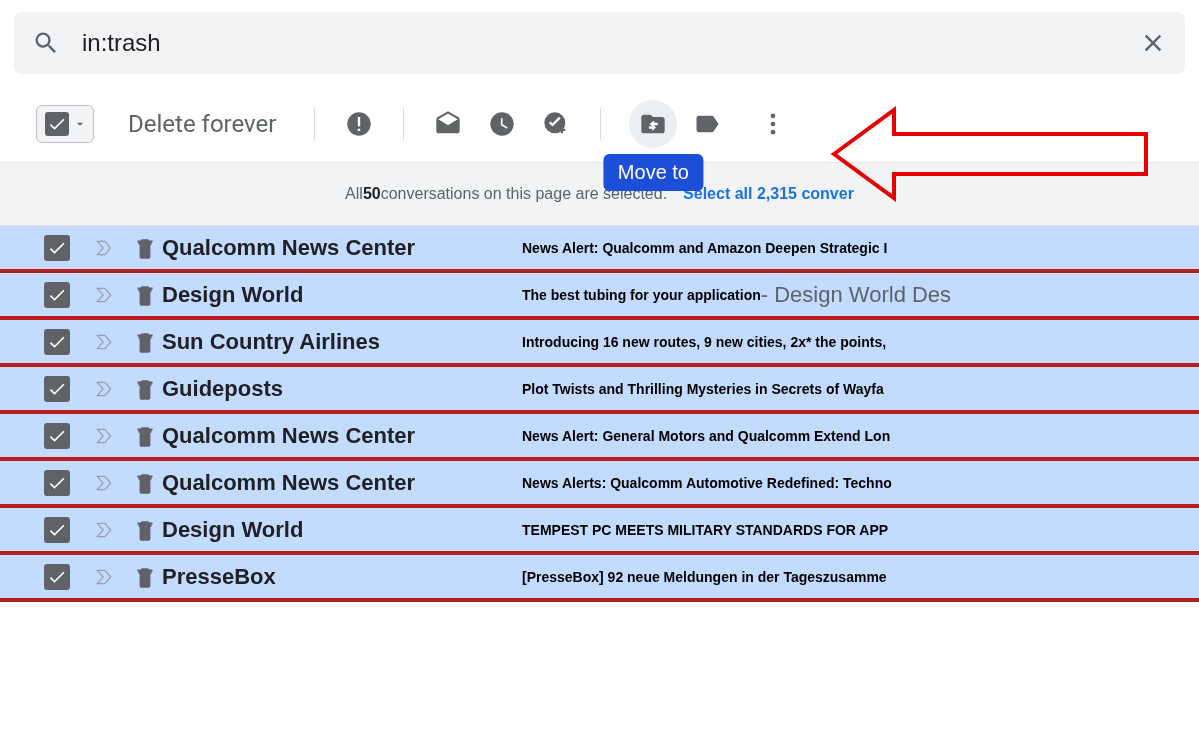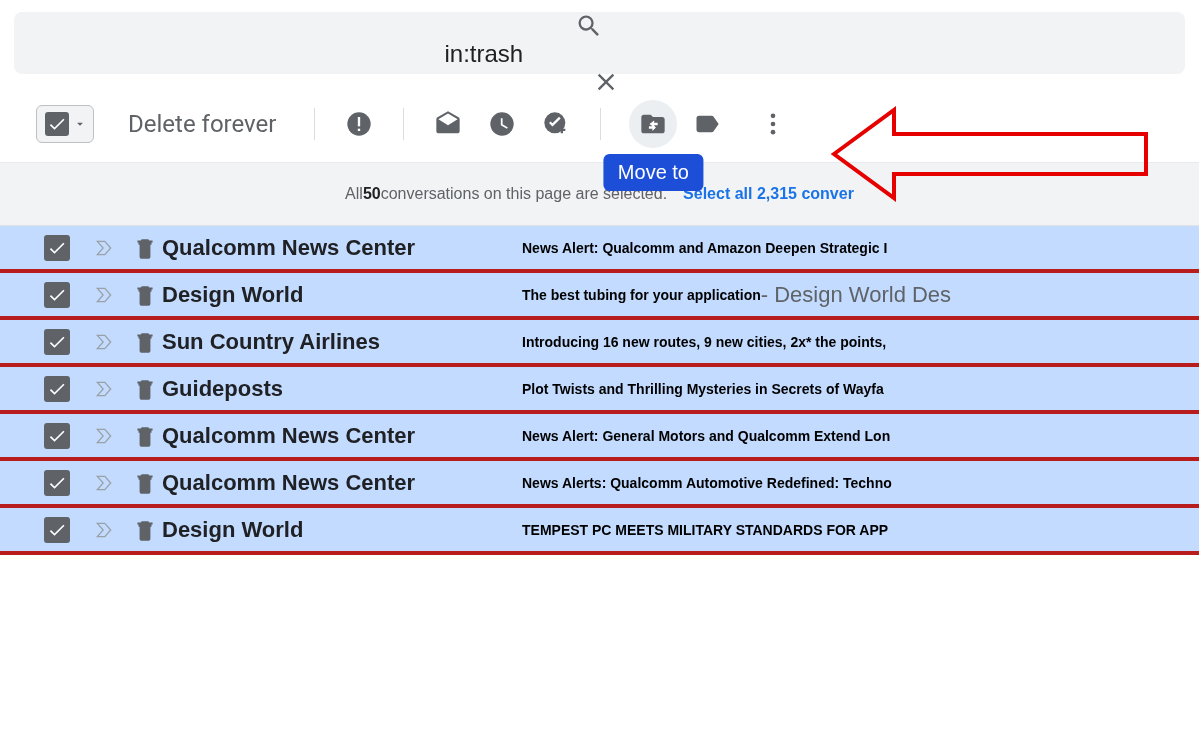--- a/index.html
+++ b/index.html
@@ -12,21 +12,20 @@
       position: relative;
     }
     .search-bar {
       display: flex;
       align-items: center;
       background: #f1f3f4;
       border-radius: 8px;
       margin: 12px 14px 12px 14px;
       padding: 0 18px;
       height: 62px;
-      flex-direction: column;
     }
     .search-icon { color: #5f6368; margin-right: 22px; display:flex; }
     .search-input {
       flex: 1;
       border: none;
       background: transparent;
       font-size: 24px;
       color: #202124;
       outline: none;
       font-family: Arial, sans-serif;
@@ -381,17 +380,37 @@
     </span>
     <span class="row-trash">
       <svg width="26" height="26" viewBox="0 0 24 24" fill="#5f6368">
           <path d="M6 7h12v2H6zM7 9h10v11c0 1-.9 2-2 2H9c-1.1 0-2-1-2-2V9zm2-5h6l1 1h3v2H5V5h3l1-1z"></path>
         </svg>
     </span>
     <span class="row-sender">Design World</span>
     <span class="row-subject">TEMPEST PC MEETS MILITARY STANDARDS FOR APP</span>
     <span class="row-preview"></span>
   </div>
+    <div class="row">
+    <div class="row-cb">
+      <svg width="20" height="20" viewBox="0 0 24 24">
+          <path d="M9 16.17L4.83 12l-1.42 1.41L9 19 21 7l-1.41-1.41z"></path>
+        </svg>
+    </div>
+    <span class="row-chevron">
+      <svg width="28" height="20" viewBox="0 0 24 24">
+          <path d="M4 4 L13 4 L20 12 L13 20 L4 20 L11 12 Z" fill="none" stroke="#9aa0a6" stroke-width="1.5"></path>
+        </svg>
+    </span>
+    <span class="row-trash">
+      <svg width="26" height="26" viewBox="0 0 24 24" fill="#5f6368">
+          <path d="M6 7h12v2H6zM7 9h10v11c0 1-.9 2-2 2H9c-1.1 0-2-1-2-2V9zm2-5h6l1 1h3v2H5V5h3l1-1z"></path>
+        </svg>
+    </span>
+    <span class="row-sender">PresseBox</span>
+    <span class="row-subject">[PresseBox] 92 neue Meldungen in der Tageszusamme</span>
+    <span class="row-preview"></span>
+  </div>
   </div>
 
 <svg class="arrow-annotation" width="340" height="130">
   <polygon points="8,48 68,4 68,28 320,28 320,68 68,68 68,92" fill="none" stroke="#e60000" stroke-width="4" stroke-linejoin="miter"></polygon>
 </svg>
 
 </body></html>

